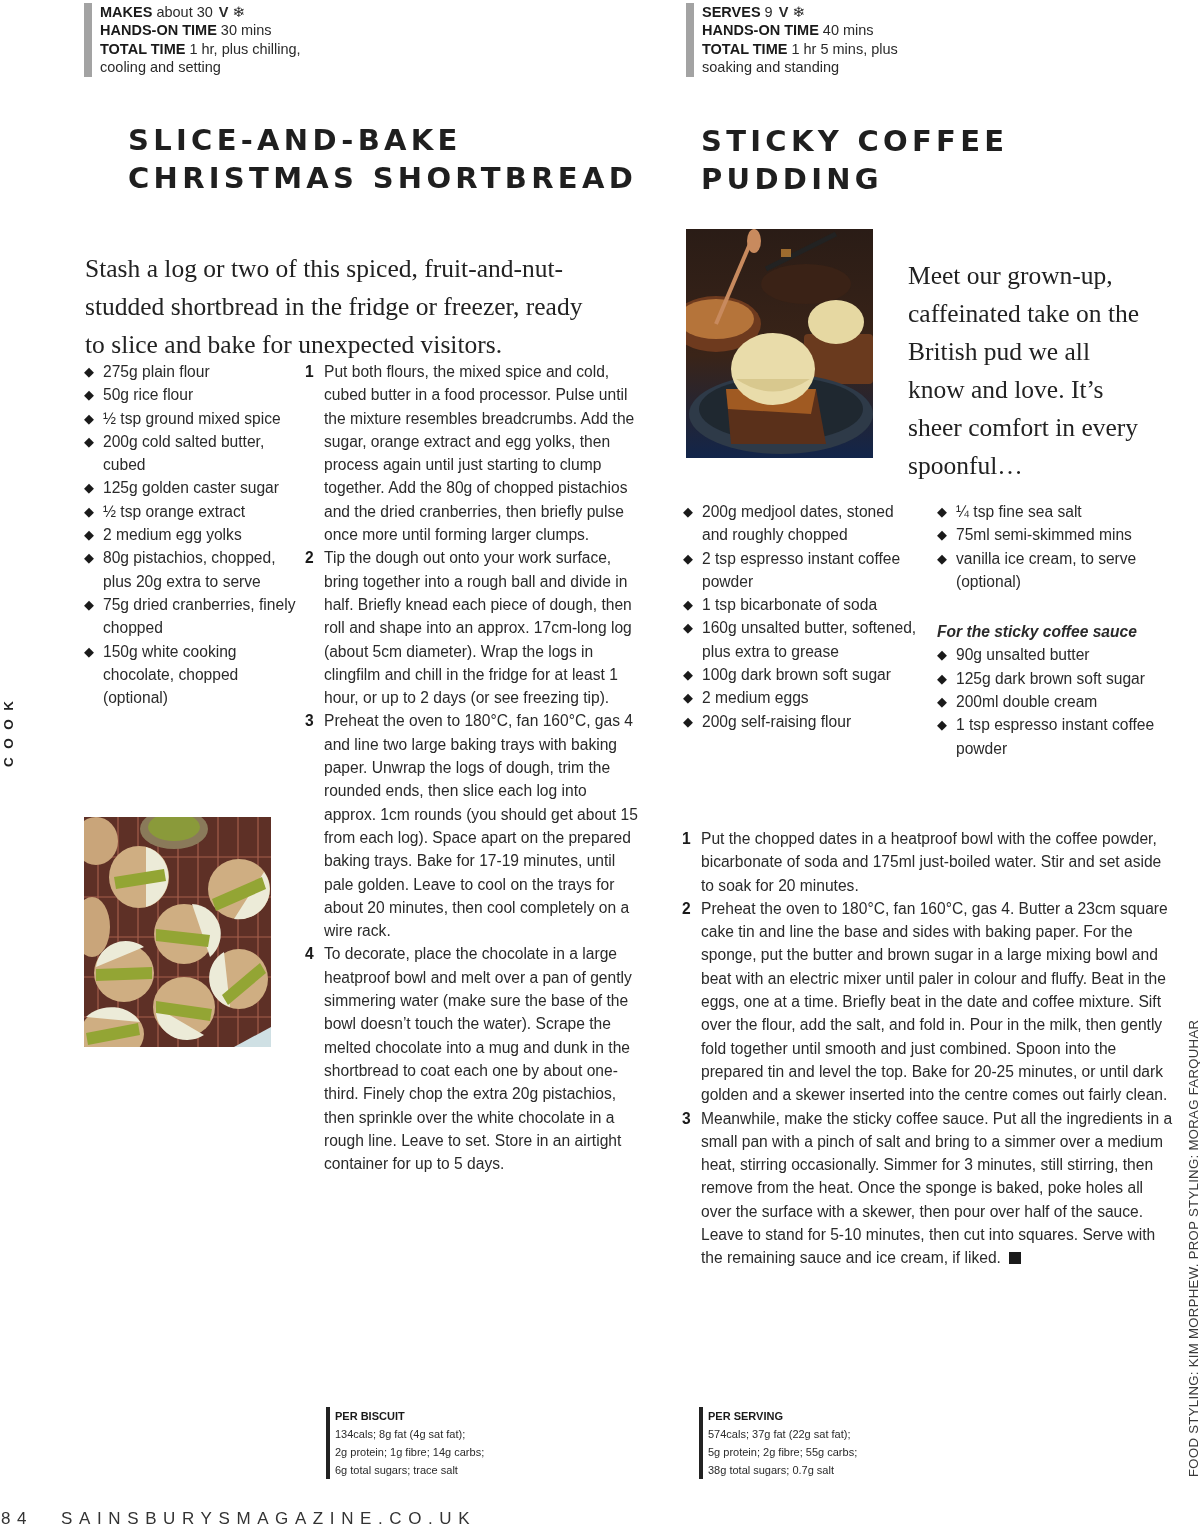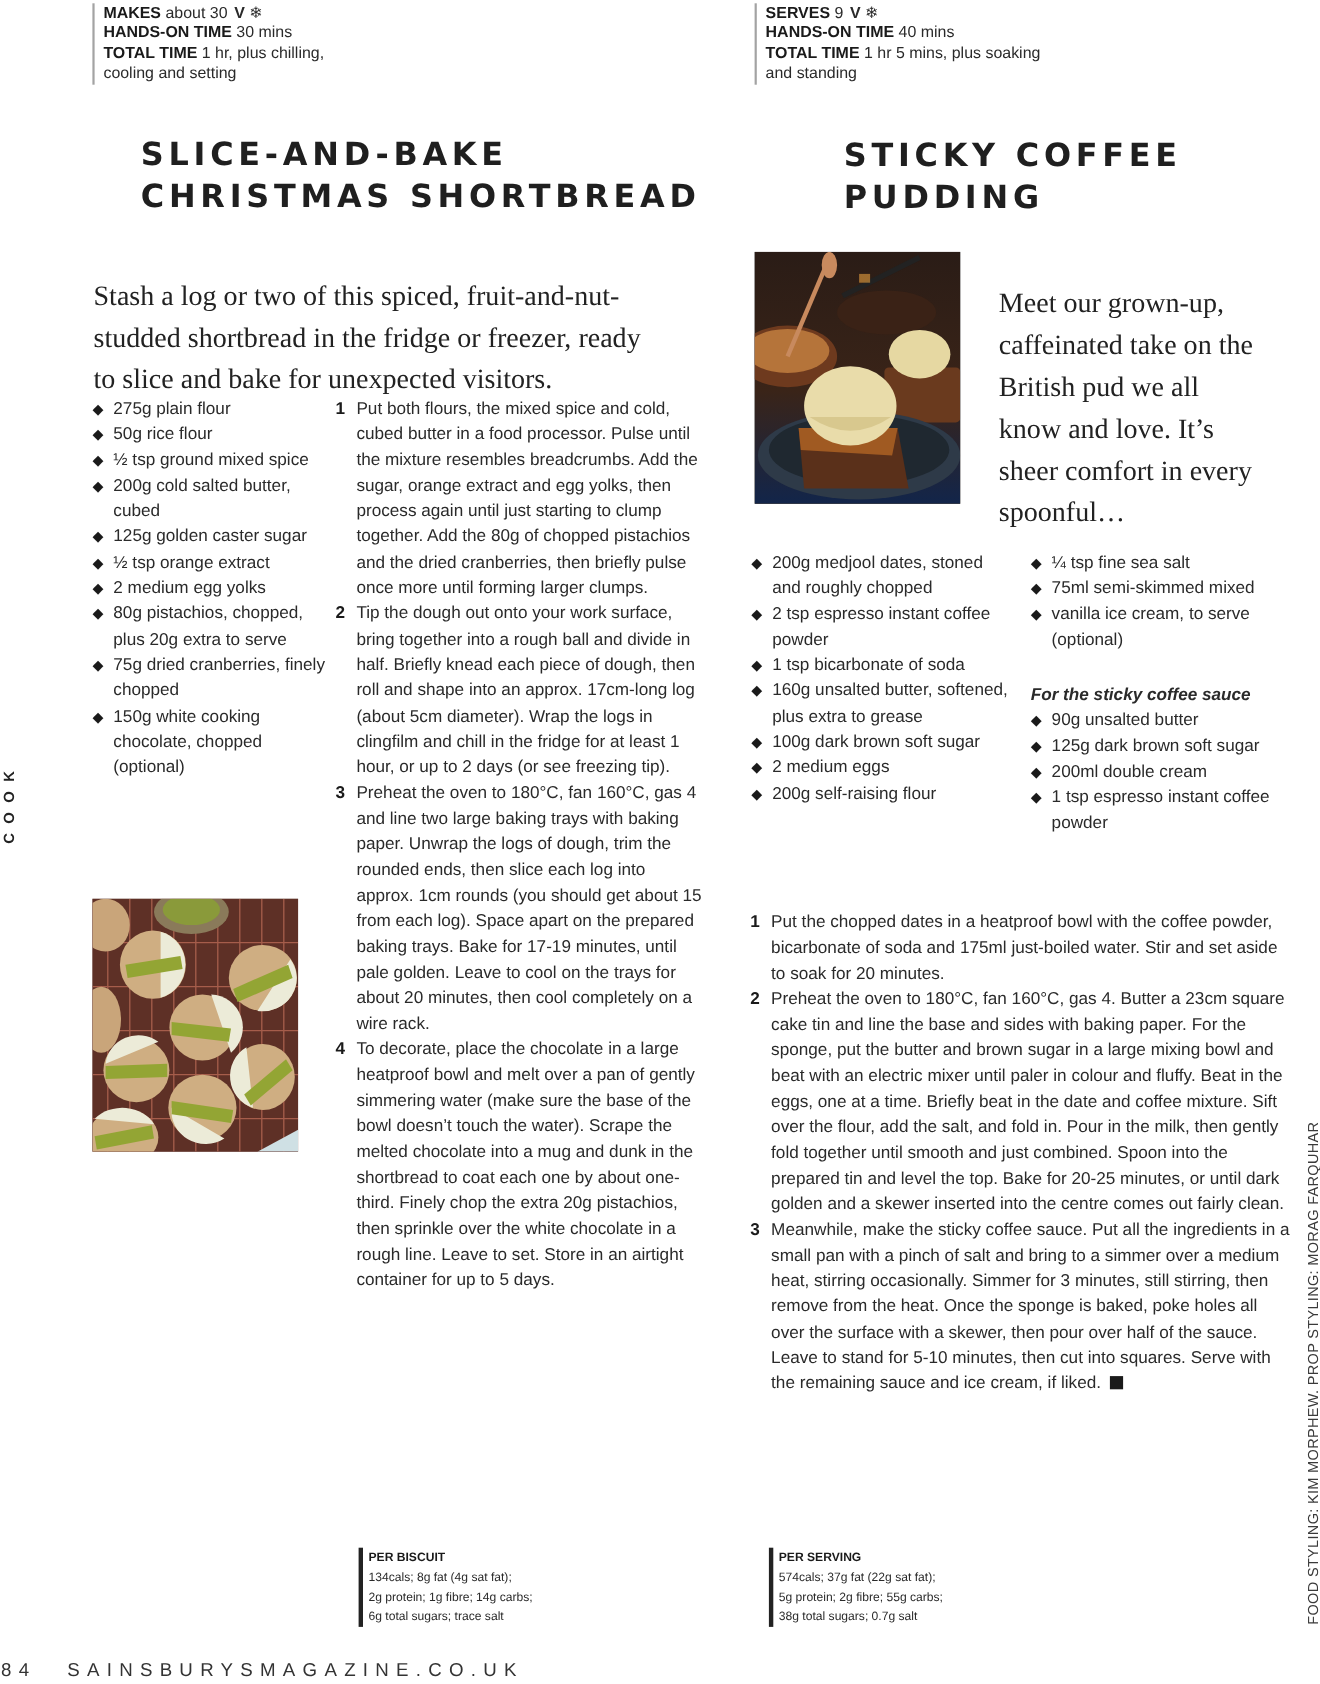--- a/index.html
+++ b/index.html
@@ -1,27 +1,27 @@
 <!DOCTYPE html>
 <html><head>
 <meta charset="utf-8">
 <style>
   * { box-sizing: border-box; margin: 0; padding: 0; }
   html, body { width: 1200px; height: 1531px; background: #ffffff; overflow: hidden; }
   body { position: relative; color: #222; font-family: "Liberation Sans", "DejaVu Sans", sans-serif; }
 
-  .meta { position: absolute; top: 3px; border-left: 2px solid #a3a3a3; padding-left: 8px; font-size: 14.5px; line-height: 18.4px; color: #2a2a2a; }
+  .meta { position: absolute; top: 3px; border-left: 8px solid #a3a3a3; padding-left: 8px; font-size: 14.5px; line-height: 18.4px; color: #2a2a2a; }
   .meta b { font-weight: 700; color: #1a1a1a; }
   .meta .icons { font-weight: 700; margin-left: 6px; }
   #meta-left { left: 84px; width: 260px; }
   #meta-right { left: 686px; width: 260px; }
 
   .title { position: absolute; font-family: "DejaVu Sans", sans-serif; font-weight: 700; font-size: 29px; letter-spacing: 4.3px; line-height: 38px; color: #1f1f1f; text-transform: uppercase; margin-left: 43px; }
   #title-left { left: 85px; top: 121px; width: 560px; }
-  #title-right { left: 724px; top: 122px; width: 420px; }
+  #title-right { left: 658px; top: 122px; width: 420px; }
 
   .standfirst { position: absolute; font-family: "Liberation Serif", "DejaVu Serif", serif; font-size: 25.5px; line-height: 38px; color: #222; margin-top: 41px; }
   #standfirst-left { left: 85px; top: 209px; width: 510px; }
   #standfirst-right { left: 908px; top: 216px; width: 240px; }
 
   .ing-list { position: absolute; list-style: none; font-size: 15.6px; line-height: 23.3px; color: #2a2a2a; }
   .ing-list li { position: relative; padding-left: 19px; }
   .ing-list li .bullet { position: absolute; left: 0; top: 0; font-size: 13px; color: #1a1a1a; }
   .ing-list .subhead { padding-left: 0; font-style: italic; font-weight: 700; margin-top: 27px; }
   #ing-left { left: 84px; top: 360px; width: 215px; }
@@ -175,21 +175,21 @@
   <li><span class="bullet">◆</span><span>2 tsp espresso instant coffee powder</span></li>
   <li><span class="bullet">◆</span><span>1 tsp bicarbonate of soda</span></li>
   <li><span class="bullet">◆</span><span>160g unsalted butter, softened, plus extra to grease</span></li>
   <li><span class="bullet">◆</span><span>100g dark brown soft sugar</span></li>
   <li><span class="bullet">◆</span><span>2 medium eggs</span></li>
   <li><span class="bullet">◆</span><span>200g self-raising flour</span></li>
 </ul>
 
 <ul class="ing-list" id="ing-right-b">
   <li><span class="bullet">◆</span><span>¼ tsp fine sea salt</span></li>
-  <li><span class="bullet">◆</span><span>75ml semi-skimmed mixed</span></li>
+  <li><span class="bullet">◆</span><span>75ml semi-skimmed mins</span></li>
   <li><span class="bullet">◆</span><span>vanilla ice cream, to serve (optional)</span></li>
   <li class="subhead">For the sticky coffee sauce</li>
   <li><span class="bullet">◆</span><span>90g unsalted butter</span></li>
   <li><span class="bullet">◆</span><span>125g dark brown soft sugar</span></li>
   <li><span class="bullet">◆</span><span>200ml double cream</span></li>
   <li><span class="bullet">◆</span><span>1 tsp espresso instant coffee powder</span></li>
 </ul>
 
 <ol class="method" id="method-right">
   <li><span class="num">1</span><span>Put the chopped dates in a heatproof bowl with the coffee powder, bicarbonate of soda and 175ml just-boiled water. Stir and set aside to soak for 20 minutes.</span></li>

